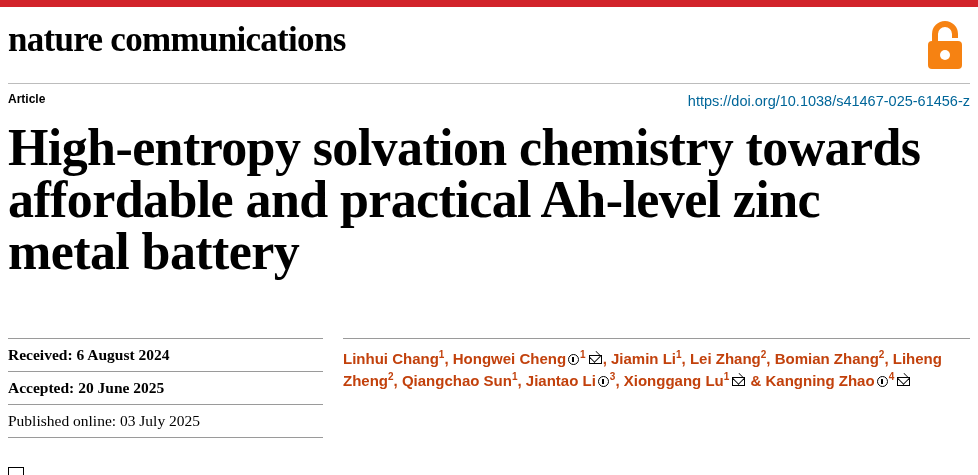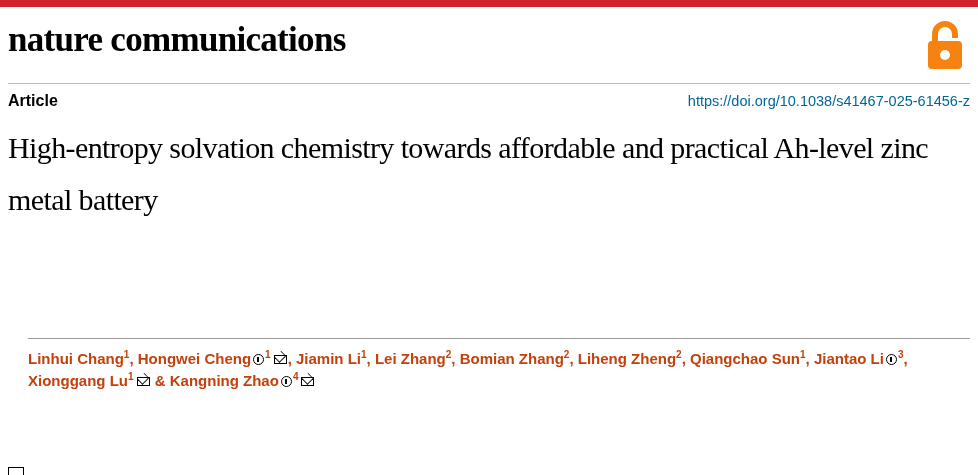--- a/index.html
+++ b/index.html
@@ -52,40 +52,40 @@
   .article-row {
     position: relative;
     height: 34px;
     margin: 0 8px;
   }
   .article-label {
     position: absolute;
     left: 0;
     top: 8px;
     font-family: "Liberation Sans", sans-serif;
-    font-size: 16px;
+    font-size: 12px;
     font-weight: 700;
     color: #000;
   }
   .doi-link {
     position: absolute;
     right: 0;
     top: 9px;
     font-family: "Liberation Sans", sans-serif;
     font-size: 14.5px;
     color: #006699;
     text-decoration: none;
     white-space: nowrap;
     padding-left: 16px;
   }
   .title {
     margin: 4px 8px 0 8px;
     font-family: "Liberation Serif", serif;
-    font-size: 30px;
-    font-weight: 400;
+    font-size: 52px;
+    font-weight: 700;
     line-height: 52px;
     letter-spacing: -0.6px;
     color: #000;
     width: 945px;
   }
   .meta-section {
     position: absolute;
     left: 8px;
     right: 8px;
     top: 338px;
@@ -217,16 +217,22 @@
 <div class="rule-full"></div>
 
 <div class="article-row">
   <div class="article-label">Article</div>
   <a class="doi-link" href="#">https://doi.org/10.1038/s41467-025-61456-z</a>
 </div>
 
 <h1 class="title">High-entropy solvation chemistry towards affordable and practical Ah-level zinc metal battery</h1>
 
 <div class="meta-section">
+  <div class="dates-col">
+    <div class="date-line bold">Received: 6 August 2024</div>
+    <div class="date-line bold">Accepted: 20 June 2025</div>
+    <div class="date-line">Published online: 03 July 2025</div>
+    <div class="date-last"></div>
+  </div>
   <div class="authors-col" id="authors"><span>Linhui Chang</span><sup>1</sup>, <span>Hongwei Cheng</span><span class="orcid"></span><sup>1</sup><span class="env"><span class="env-inner"></span></span>, <span>Jiamin Li</span><sup>1</sup>, <span>Lei Zhang</span><sup>2</sup>, <span>Bomian Zhang</span><sup>2</sup>, <span>Liheng Zheng</span><sup>2</sup>, <span>Qiangchao Sun</span><sup>1</sup>, <span>Jiantao Li</span><span class="orcid"></span><sup>3</sup>, <span>Xionggang Lu</span><sup>1</sup><span class="env"><span class="env-inner"></span></span> &amp; <span>Kangning Zhao</span><span class="orcid"></span><sup>4</sup><span class="env"><span class="env-inner"></span></span></div>
 </div>
 
 <div class="bottom-icon"></div>
 
 </body></html>

